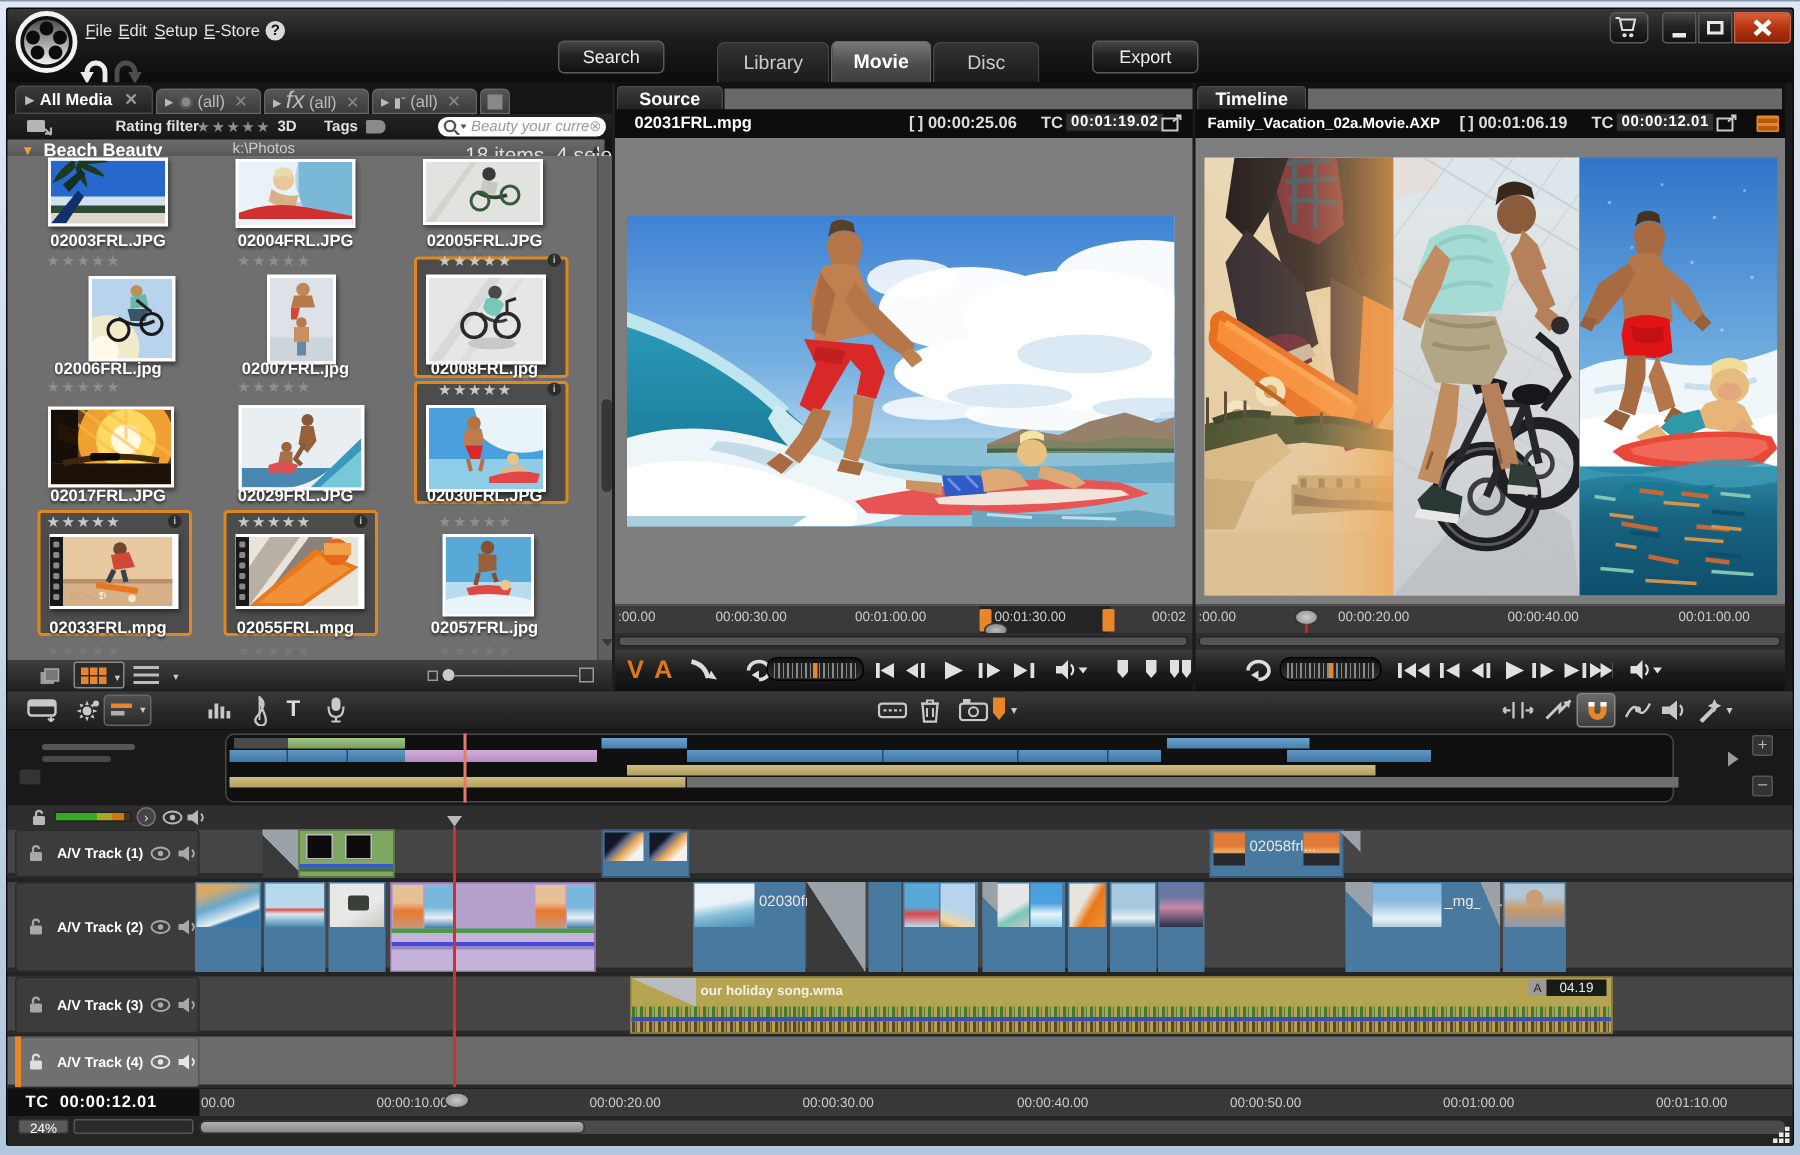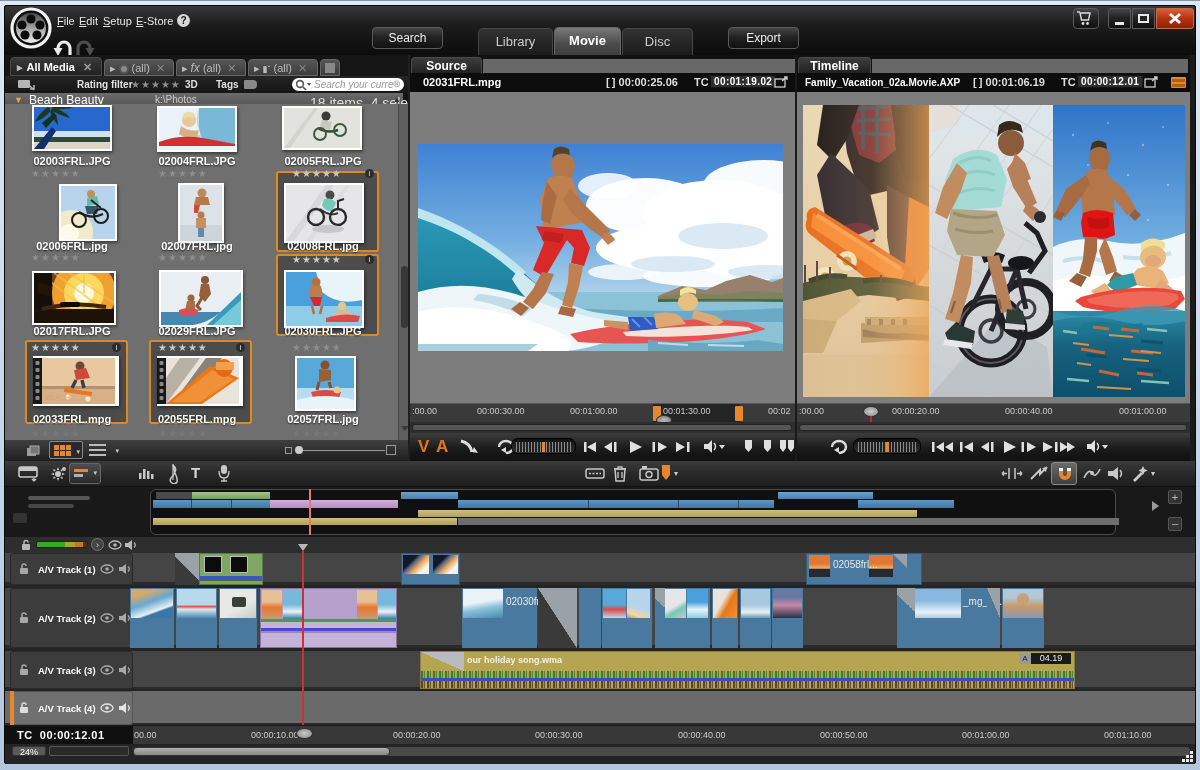--- a/index.html
+++ b/index.html
@@ -83,21 +83,21 @@
     <svg width="36" height="19" viewBox="0 0 36 19">
           <path d="M13 5 l10 9 M23 5 l-10 9" stroke="#fff" stroke-width="3"></path>
         </svg>
   </div>
 </div>
 
 <div class="abs" id="libpanel" style="left:5px;top:55px;width:405px;height:406px;background:#151515">
 
   <div class="abs" style="left:5px;top:2px;width:92px;height:19px;background:linear-gradient(#3a3a3a,#222);border:1px solid #4a4a4a;border-radius:4px 4px 0 0;color:#fff;font-size:11px;font-weight:bold;line-height:18px"><span style="color:#bbb;margin:0 4px 0 6px">▸</span>All Media <span style="color:#999;margin-left:5px">✕</span></div>
   <div class="abs" style="left:99px;top:4px;width:70px;height:17px;background:linear-gradient(#565656,#3c3c3c);border:1px solid #666;border-radius:4px 4px 0 0;color:#bbb;font-size:11px;line-height:16px"><span style="margin:0 3px 0 5px">▸</span><span style="display:inline-block;width:10px;height:10px;border-radius:50%;background:#8a8a8a;border:2px solid #555;vertical-align:-2px"></span> (all) <span style="color:#888;margin-left:3px">✕</span></div>
-  <div class="abs" style="left:171px;top:4px;width:70px;height:17px;background:linear-gradient(#565656,#3c3c3c);border:1px solid #666;border-radius:4px 4px 0 0;color:#bbb;font-size:11px;line-height:16px"><span style="margin:0 3px 0 5px">▸</span><i style="font-size:12px">fx</i> (all) <span style="color:#888;margin-left:3px">✕</span></div>
+  <div class="abs" style="left:171px;top:4px;width:70px;height:17px;background:linear-gradient(#565656,#3c3c3c);border:1px solid #666;border-radius:4px 4px 0 0;color:#bbb;font-size:11px;line-height:16px"><span style="margin:0 3px 0 5px">▸</span><i style="font-size:16px">fx</i> (all) <span style="color:#888;margin-left:3px">✕</span></div>
   <div class="abs" style="left:243px;top:4px;width:70px;height:17px;background:linear-gradient(#565656,#3c3c3c);border:1px solid #666;border-radius:4px 4px 0 0;color:#bbb;font-size:11px;line-height:16px"><span style="margin:0 3px 0 5px">▸</span><span style="font-size:9px">▮ˇ</span> (all) <span style="color:#888;margin-left:3px">✕</span></div>
   <div class="abs" style="left:315px;top:4px;width:20px;height:17px;background:linear-gradient(#565656,#3c3c3c);border:1px solid #666;border-radius:4px 4px 0 0">
         <div style="margin:3px auto 0;width:10px;height:10px;background:#888"></div>
       </div>
 
   <div class="abs" style="left:0;top:21px;width:487px;height:17px;background:linear-gradient(#242424,#161616)">
     <svg class="abs" style="left:12px;top:2px" width="18" height="13" viewBox="0 0 18 13">
           <rect x="1" y="2" width="12" height="8" rx="1" fill="#b5b5b5"></rect>
           <path d="M13 8 l4 4 M13 11 h4 v-4" stroke="#b5b5b5" stroke-width="1.5" fill="none"></path>
         </svg>
@@ -105,28 +105,28 @@
     <span class="abs star" style="left:126px;top:3px">★★★★★</span>
     <span class="abs" style="left:180px;top:3px;color:#e0e0e0;font-size:10px;font-weight:bold">3D</span>
     <span class="abs" style="left:211px;top:3px;color:#e0e0e0;font-size:10px;font-weight:bold">Tags</span>
     <span class="abs" style="left:239px;top:4px;width:13px;height:9px;background:#8a8a8a;border-radius:1px 4px 4px 1px"></span>
     <div class="abs" style="left:287px;top:2px;width:112px;height:13px;background:#fff;border-radius:7px">
       <svg class="abs" style="left:3px;top:1px" width="16" height="11" viewBox="0 0 16 11">
             <circle cx="5" cy="5" r="3.4" fill="none" stroke="#555" stroke-width="1.6"></circle>
             <path d="M8 8 l3 3" stroke="#555" stroke-width="1.6"></path>
             <path d="M12 4 l4 0 -2 3 z" fill="#555"></path>
           </svg>
-      <i class="abs" style="left:22px;top:1px;color:#999;font-size:10px">Search your curre</i>
+      <i class="abs" style="left:22px;top:1px;color:#999;font-size:10px">Beauty your curre</i>
       <span class="abs" style="right:3px;top:0;color:#aaa;font-size:10px">⊗</span>
     </div>
   </div>
 
   <div class="abs" style="left:0;top:38px;width:398px;height:13px;background:linear-gradient(#6b6b6b,#565656);border-bottom:1px solid #444">
     <span class="abs" style="left:9px;top:2px;color:#e8a33d;font-size:9px">▼</span>
-    <span class="abs" style="left:24px;top:0px;color:#fff;font-size:12px;font-weight:normal">Beach Beauty</span>
+    <span class="abs" style="left:24px;top:0px;color:#fff;font-size:12px;font-weight:bold">Beach Beauty</span>
     <span class="abs" style="left:148px;top:1px;color:#ccc;font-size:10px;border-bottom:1px solid #888;padding:0 40px 0 2px">k:\Photos</span>
     <span class="abs" style="left:305px;top:2px;color:#ddd;font-size:14px;white-space:nowrap">18 items, 4 selected</span>
     <span class="abs" style="left:388px;top:2px;color:#333;font-size:8px">▲</span>
   </div>
 
   <div class="abs" id="grid" style="left:0;top:49px;width:398px;height:336px;background:#6f6f6f;overflow:hidden">
 
     <div class="abs" style="left:271px;top:67px;width:103px;height:81px;background:#4c4c4c;border:2px solid #e0881f;border-radius:3px"></div>
     <div class="abs" style="left:271px;top:150px;width:103px;height:82px;background:#4c4c4c;border:2px solid #e0881f;border-radius:3px"></div>
     <div class="abs" style="left:20px;top:236px;width:103px;height:84px;background:#4c4c4c;border:2px solid #e0881f;border-radius:3px"></div>
@@ -994,21 +994,21 @@
   <div class="abs" style="left:194px;top:92px;width:64px;height:32px;background:#7fa662;border:1px solid #5a7a44">
     <div class="abs" style="left:4px;top:2px;width:18px;height:17px;background:#0c0c0c;border:1px solid #bbb"></div>
     <div class="abs" style="left:30px;top:2px;width:18px;height:17px;background:#0c0c0c;border:1px solid #bbb"></div>
     <div class="abs" style="left:0;top:22px;width:62px;height:3px;background:#3858c8"></div>
     <div class="abs" style="left:0;top:25px;width:62px;height:2px;background:#4a6a38"></div>
   </div>
   <div class="abs" style="left:396px;top:92px;width:59px;height:32px;background:#49799f;border:1px solid #335a7a">
     <div class="abs" style="left:1px;top:1px;width:26px;height:19px;background:linear-gradient(135deg,#141824 0 32%,#5a6a8a 42%,#e8a858 58%,#f8f4ec 78%,#e8edf5 100%)"></div>
     <div class="abs" style="left:31px;top:1px;width:25px;height:19px;background:linear-gradient(135deg,#141824 0 32%,#5a6a8a 42%,#e8a858 58%,#f8f4ec 78%,#e8edf5 100%)"></div>
   </div>
-  <div class="abs" style="left:801px;top:92px;width:116px;height:32px;background:#49799f;border:1px solid #335a7a">
+  <div class="abs" style="left:801px;top:92px;width:90px;height:32px;background:#49799f;border:1px solid #335a7a">
     <div class="abs" style="left:2px;top:1px;width:21px;height:22px;background:linear-gradient(#e07838 40%,#f0b060 60%,#282830 65%)"></div>
     <div class="abs" style="left:62px;top:1px;width:24px;height:22px;background:linear-gradient(#e07838 40%,#f0b060 60%,#282830 65%)"></div>
     <span class="abs" style="left:26px;top:5px;color:#e8e8e8;font-size:10px">02058frl...</span>
     <div class="abs" style="left:86px;top:0;width:0;height:0;border-top:14px solid #9aa2a8;border-left:14px solid transparent"></div>
   </div>
 
   <div class="clip2" style="left:125px;top:127px;width:44px">
     <div class="cthumb" style="left:1px;width:42px;background:linear-gradient(160deg,#d8a868 20%,#68a8d0 45%,#e8f0f4 70%,#3878a8 75%)"></div>
   </div>
   <div class="clip2" style="left:171px;top:127px;width:41px">

